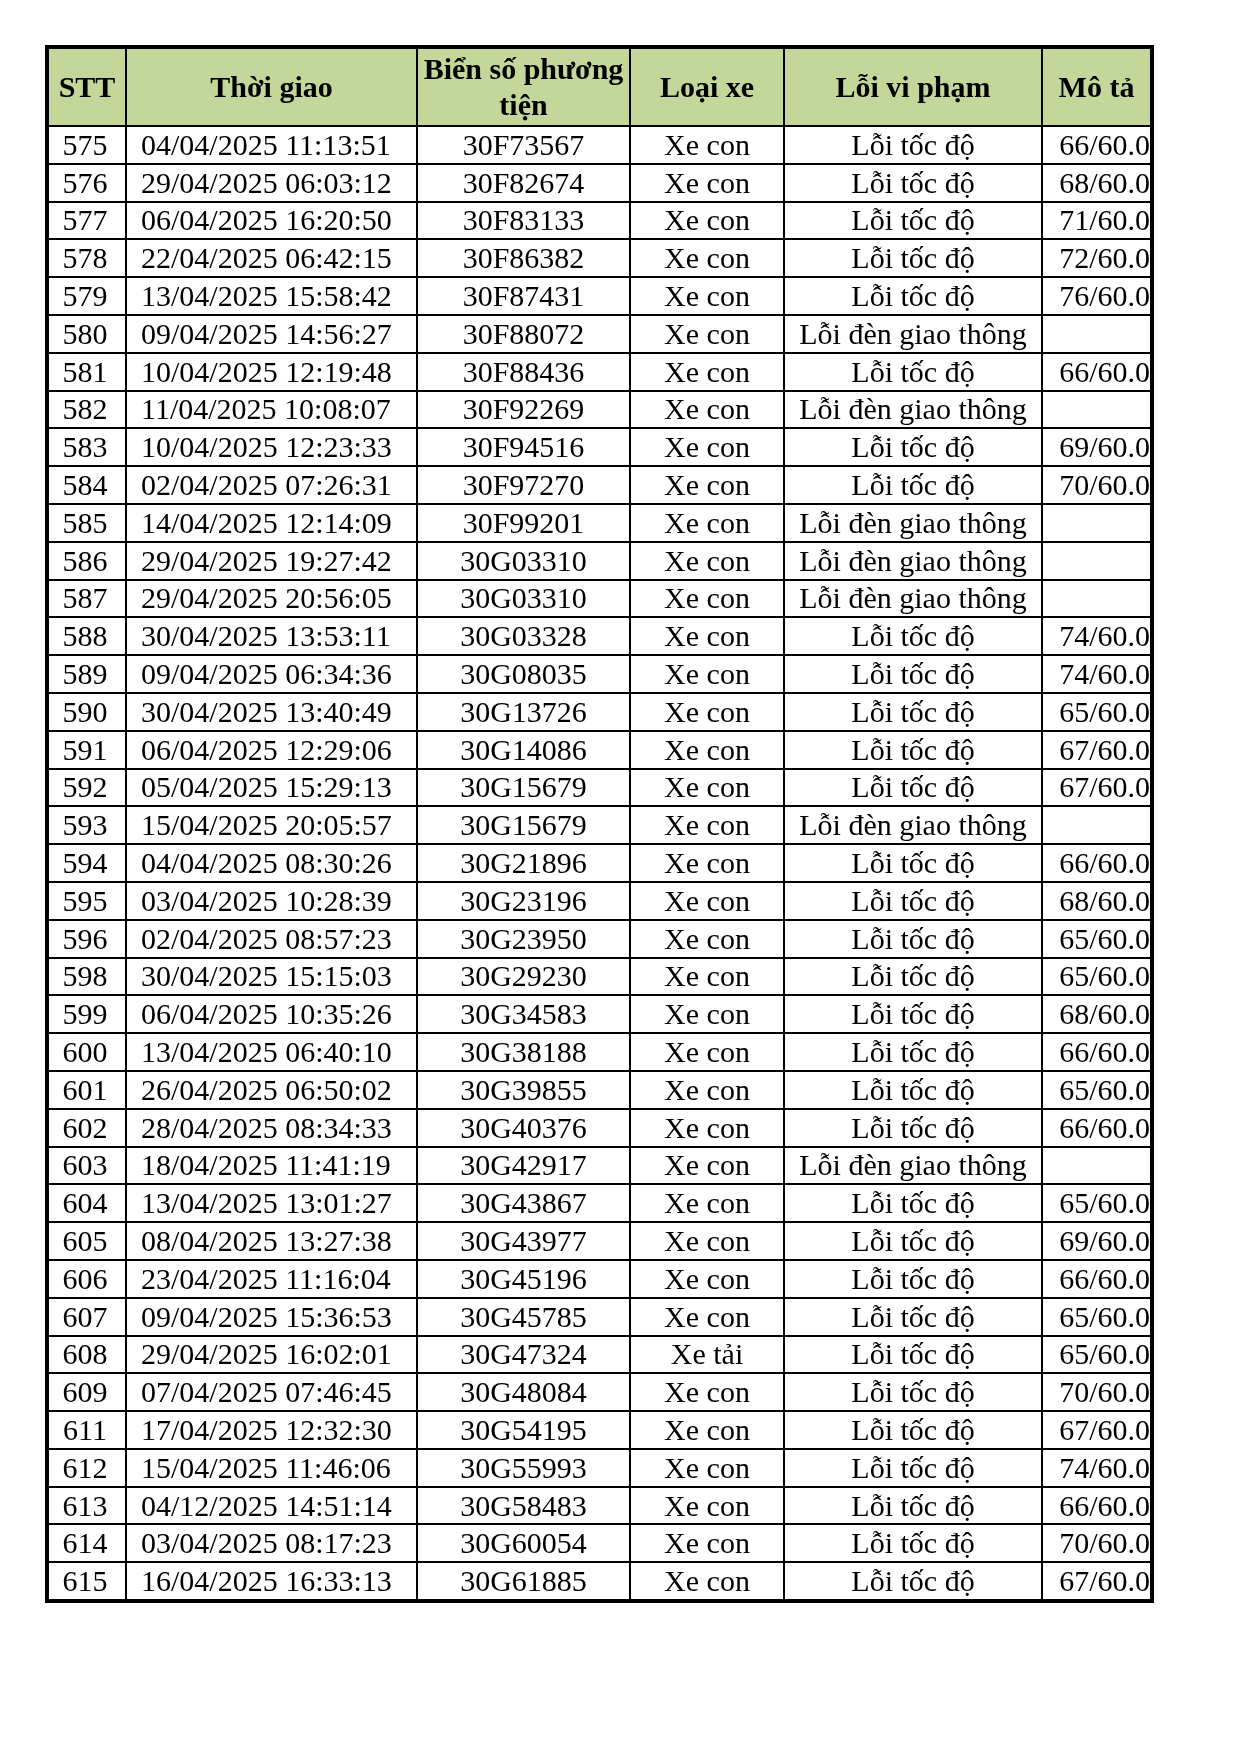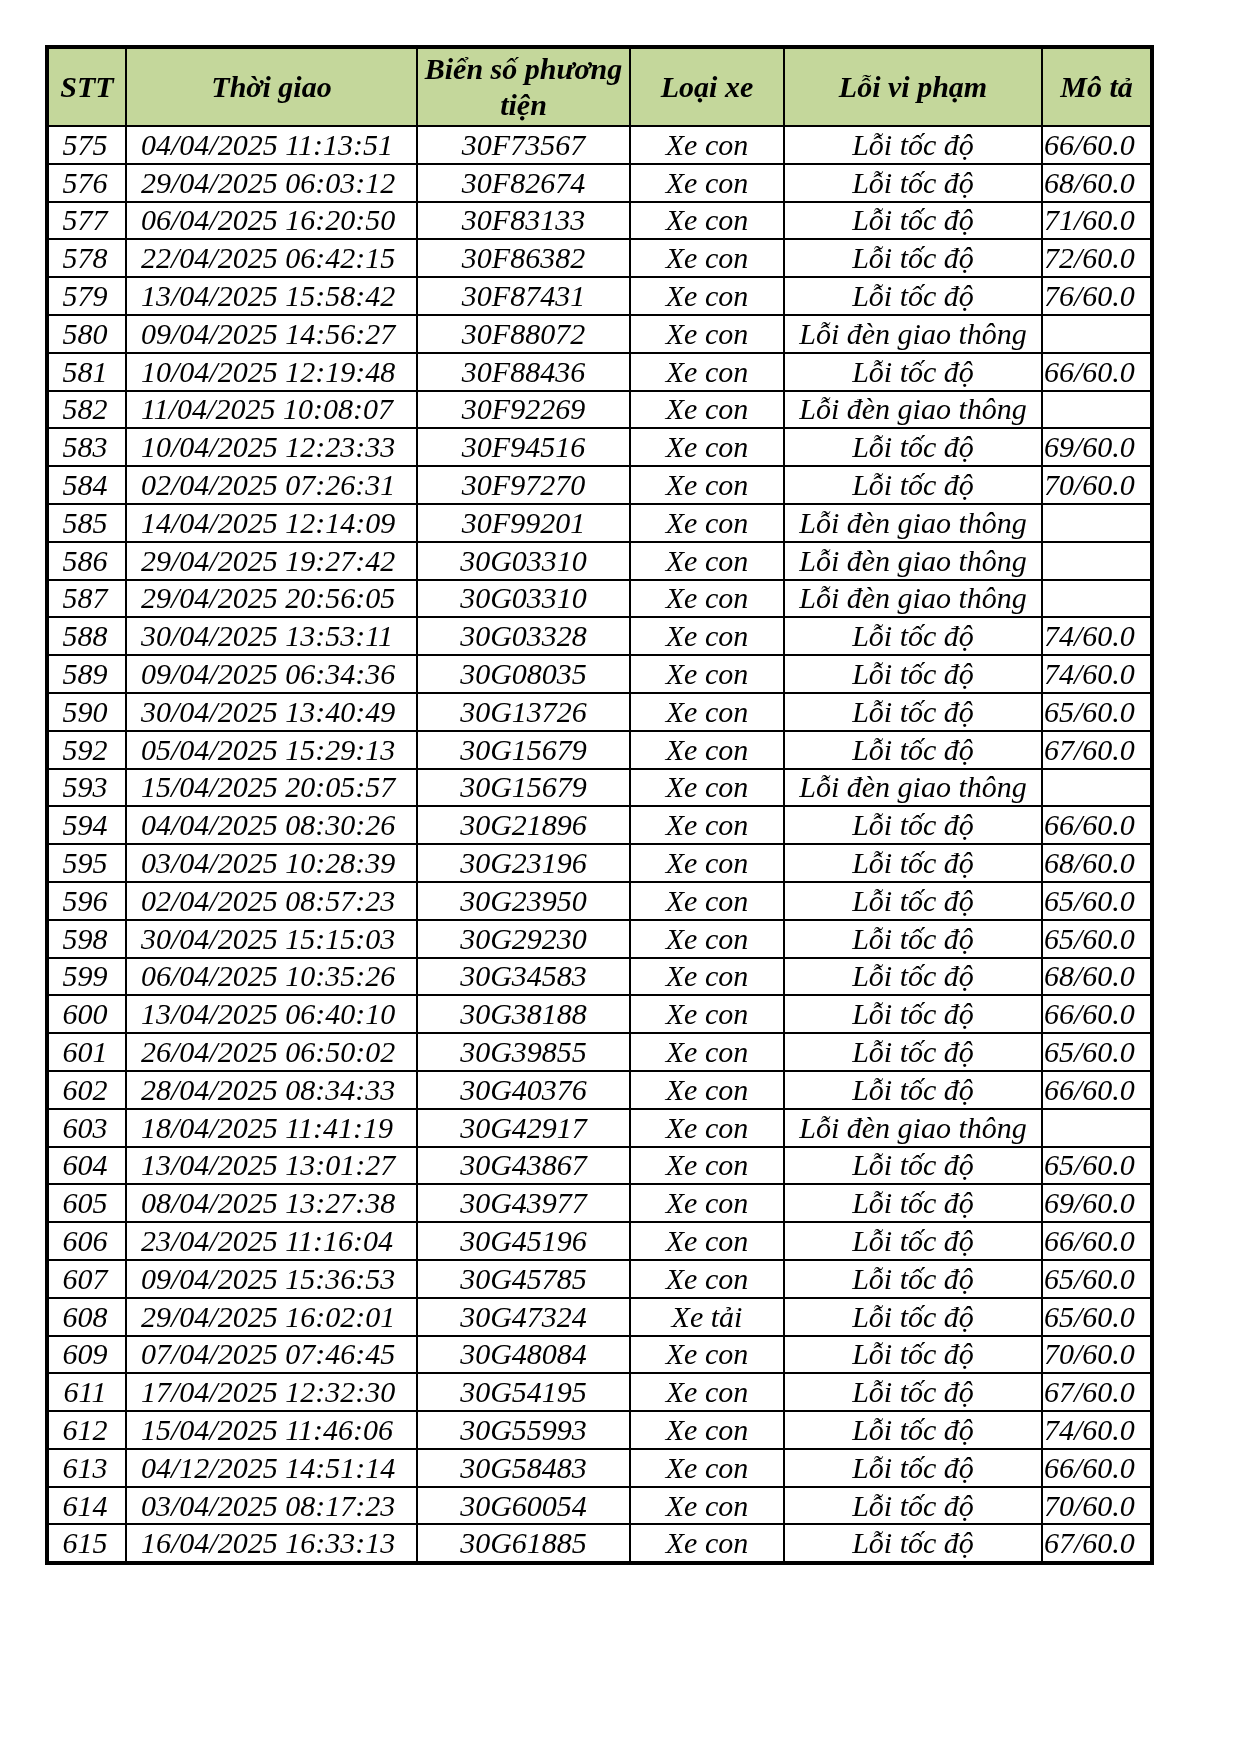--- a/index.html
+++ b/index.html
@@ -15,21 +15,20 @@
     font-family:"Liberation Serif", serif;
     color:var(--text-color);
   }
   .page{position:relative;width:1240px;height:1754px;overflow:hidden;}
   table.violations{
     position:absolute;left:45px;top:45px;
     width:1105px;
     border-collapse:collapse;
     table-layout:fixed;
     border:4px solid var(--border-color);
-    font-style:italic;
   }
   .c-stt{width:79px;}
   .c-time{width:291px;}
   .c-plate{width:213px;}
   .c-type{width:154px;}
   .c-violation{width:258px;}
   .c-desc{width:110px;}
   th,td{
     border:2px solid var(--border-color);
     overflow:hidden;
@@ -50,21 +49,21 @@
     font-size:30px;
     height:35.8px;
     white-space:nowrap;
     background:#ffffff;
   }
   tbody td:nth-child(1){text-align:center;padding-right:4px;}
   tbody td:nth-child(2){text-align:left;padding-left:14px;}
   tbody td:nth-child(3),
   tbody td:nth-child(4),
   tbody td:nth-child(5){text-align:center;}
-  tbody td:nth-child(6){text-align:left;padding-left:1px;}
+  tbody td:nth-child(6){text-align:right;padding-left:1px;}
 </style>
 </head>
 <body>
 
 <div class="page">
   <table class="violations">
     <colgroup>
       <col class="c-stt">
       <col class="c-time">
       <col class="c-plate">
@@ -205,20 +204,28 @@
         </tr>
         <tr>
           <td>590</td>
           <td>30/04/2025 13:40:49</td>
           <td>30G13726</td>
           <td>Xe con</td>
           <td>Lỗi tốc độ</td>
           <td>65/60.0</td>
         </tr>
         <tr>
+          <td>591</td>
+          <td>06/04/2025 12:29:06</td>
+          <td>30G14086</td>
+          <td>Xe con</td>
+          <td>Lỗi tốc độ</td>
+          <td>67/60.0</td>
+        </tr>
+        <tr>
           <td>592</td>
           <td>05/04/2025 15:29:13</td>
           <td>30G15679</td>
           <td>Xe con</td>
           <td>Lỗi tốc độ</td>
           <td>67/60.0</td>
         </tr>
         <tr>
           <td>593</td>
           <td>15/04/2025 20:05:57</td>

